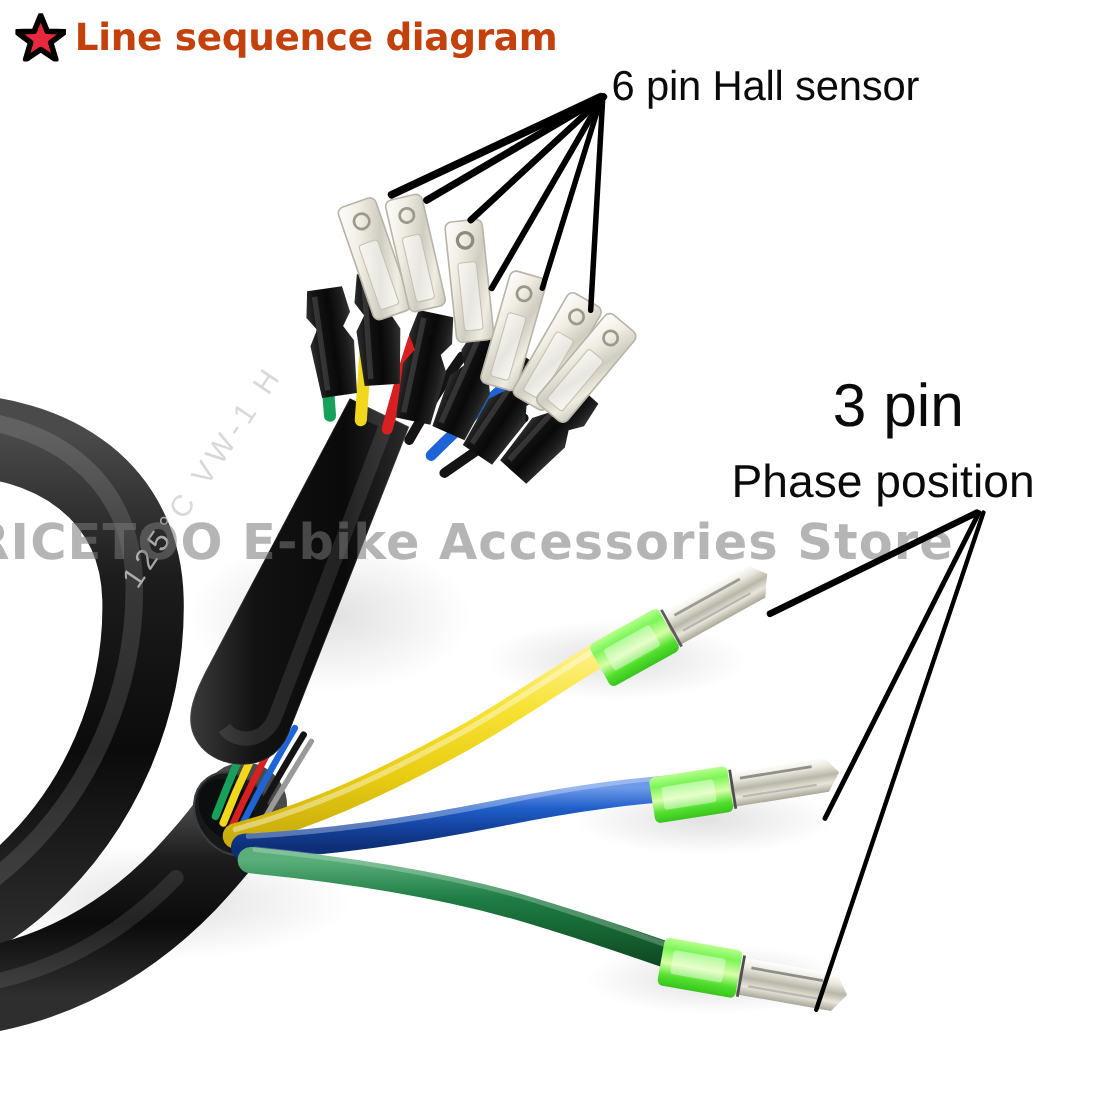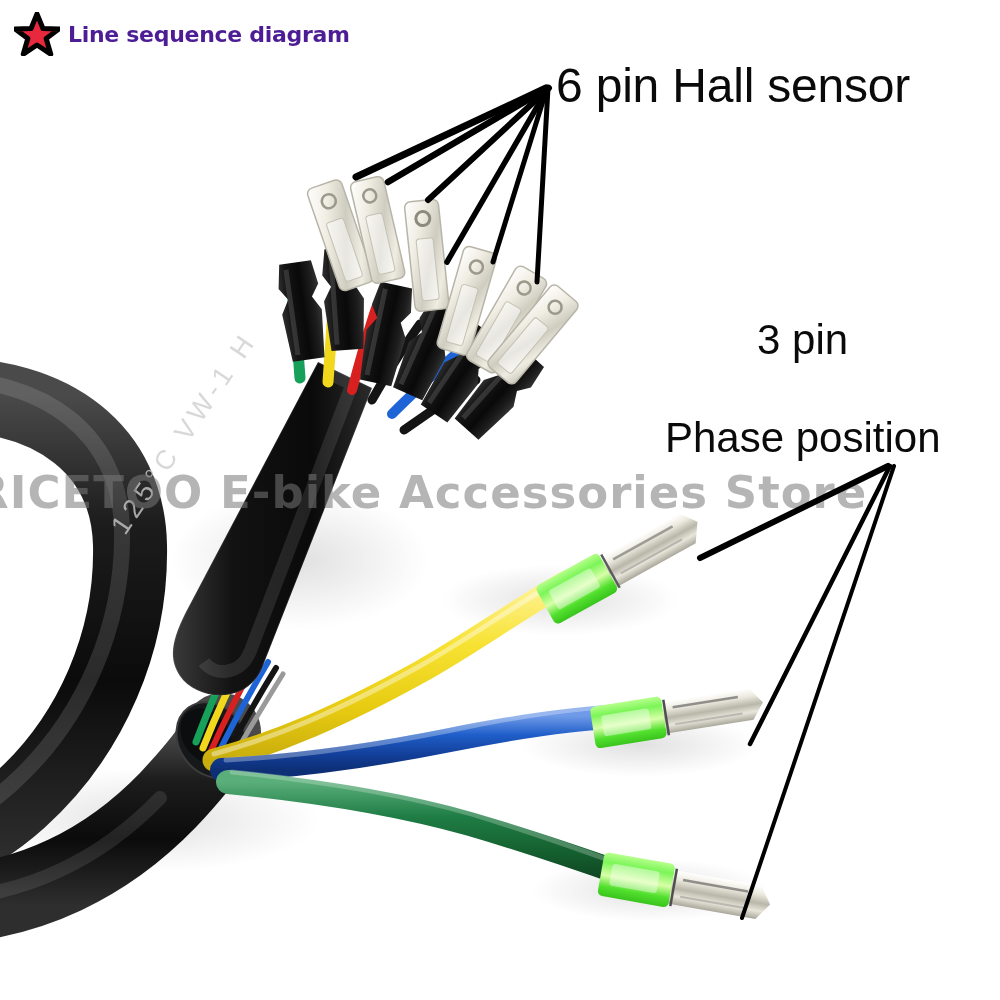--- a/index.html
+++ b/index.html
@@ -26,45 +26,45 @@
     position: absolute;
     left: 14px;
     top: 12px;
     display: flex;
     align-items: center;
     gap: 8px;
     z-index: 40;
   }
   #title-text {
     font-family: "DejaVu Sans", sans-serif;
-    font-size: 22px;
+    font-size: 34px;
     font-weight: 700;
-    color: #4c1d95;
+    color: #c2410c;
     letter-spacing: -0.3px;
     white-space: nowrap;
   }
   .star-wrap { width: 46px; height: 44px; display:block; }
   
   .callout {
     position: absolute;
     font-family: "Liberation Sans", sans-serif;
     color: #0a0a0a;
     white-space: nowrap;
     z-index: 40;
   }
   #label-hall {
     left: 556px;
     top: 58px;
-    font-size: 48px;
+    font-size: 38px;
     letter-spacing: -0.2px;
   }
   #label-3pin {
     left: 757px;
-    top: 316px;
-    font-size: 42px;
+    top: 336px;
+    font-size: 55px;
   }
   #label-phase {
     left: 665px;
     top: 414px;
     font-size: 42px;
   }
   
   #watermark {
     position: absolute;
     left: -26px;

